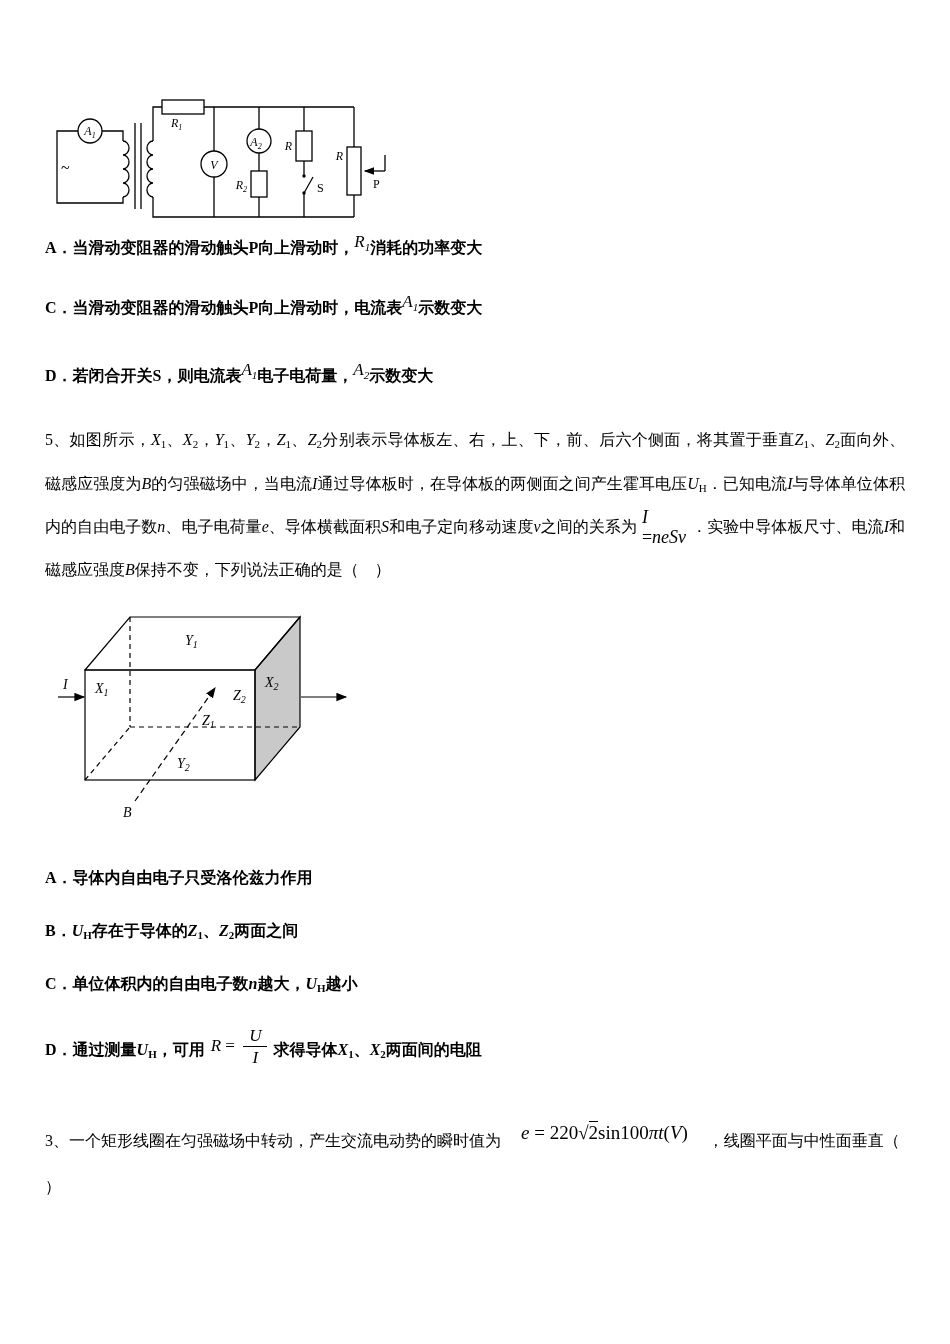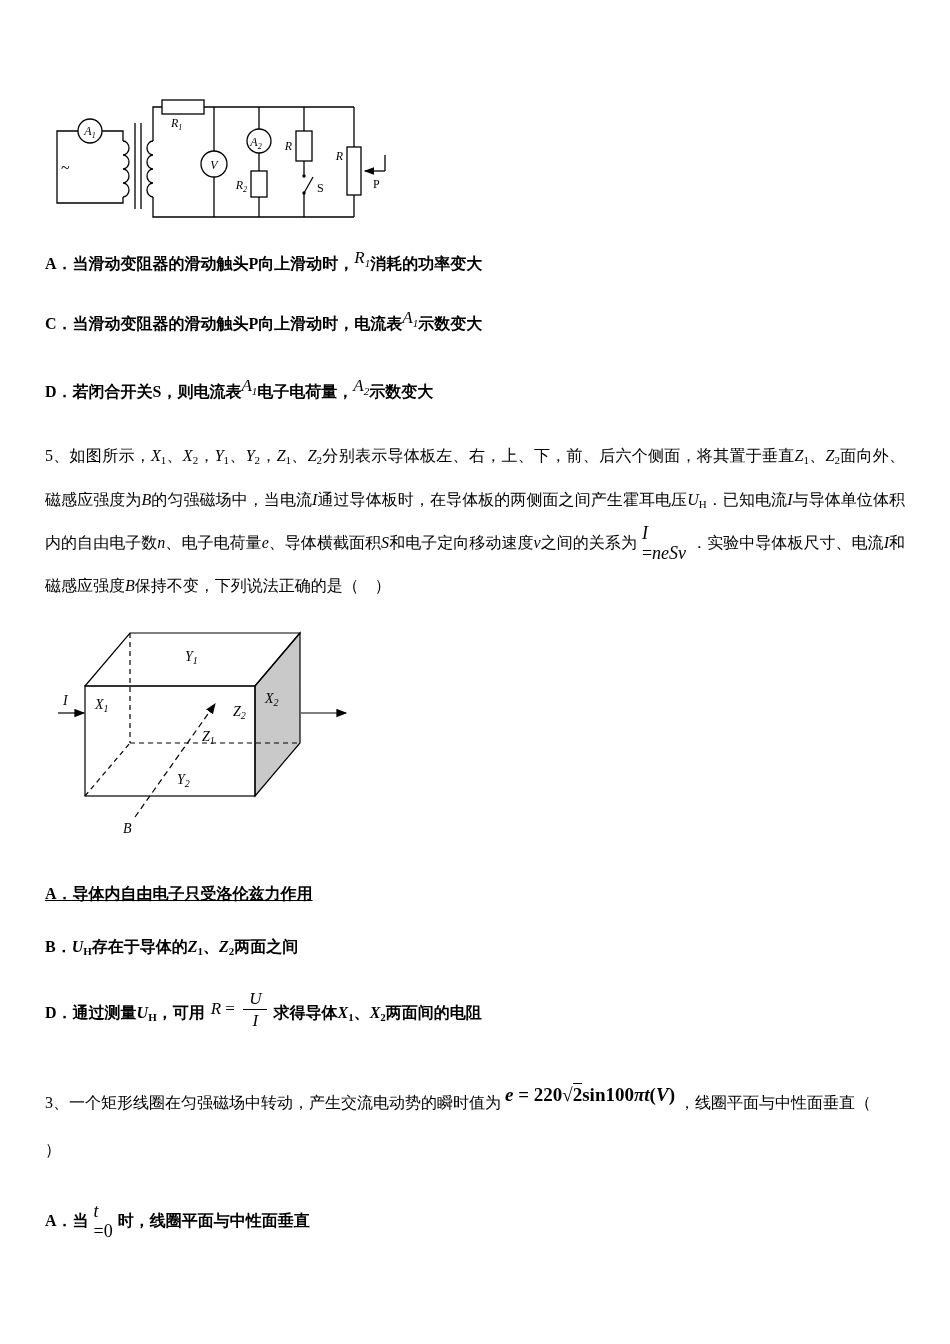--- a/index.html
+++ b/index.html
@@ -4,38 +4,38 @@
 <style>
   html,body{margin:0;padding:0;background:#fff;}
   .page{position:relative;width:950px;height:1344px;box-sizing:border-box;
         padding:95px 45px 0 45px;background:#fff;overflow:hidden;
         font-family:"Liberation Serif", serif;color:#000;}
   svg{display:block;}
   svg text{font-family:"Liberation Serif", serif;}
   .circuit{margin:0 0 0 2px;}
   .boxfig{margin:14px 0 0 10px;}
   .opt{font-size:16px;font-weight:bold;line-height:1.55;margin:28px 0 0 0;}
-  .opt.mt-sm{margin-top:18px;}
+  .opt.mt-sm{margin-top:2px;}
   .opt.mt-lg{margin-top:36px;}
   .opt.tight{}
-  .opt.aft-fig{margin-top:26px;text-decoration:underline;}
+  .opt.aft-fig{margin-top:26px;}
   .q-text{font-size:16px;font-weight:normal;line-height:2.7;text-align:justify;margin:30px 0 0 0;}
   .q6-text{margin-top:36px;line-height:2.9;}
   .var{font-family:"Liberation Serif",serif;font-style:italic;}
   .sub{font-size:11px;vertical-align:-3px;}
   .rad{border-top:1.2px solid #000;}
   .fv{font-family:"Liberation Serif",serif;font-style:italic;font-weight:normal;
       font-size:17px;vertical-align:6px;}
   .fvs{font-family:"Liberation Serif",serif;font-style:italic;font-weight:normal;
       font-size:11px;vertical-align:2px;}
   .eqblock{display:inline-block;font-family:"Liberation Serif",serif;font-weight:normal;
       font-size:18px;line-height:1.12;vertical-align:-11px;margin:0 5px;text-align:left;}
   .eqblock .eql{display:block;}
-  .eq-raised{font-family:"Liberation Serif",serif;font-weight:bold;font-size:19px;
-      vertical-align:7px;margin:0 4px;white-space:nowrap;}
+  .eq-raised{font-family:"Liberation Serif",serif;font-weight:normal;font-size:19px;
+      vertical-align:7px;margin:0 20px;white-space:nowrap;}
   .eq-frac{display:inline-block;font-family:"Liberation Serif",serif;font-weight:normal;
       font-size:17px;vertical-align:4px;margin:0 6px;white-space:nowrap;}
   .vfrac{display:inline-block;vertical-align:middle;text-align:center;margin-left:4px;}
   .fnum{display:block;border-bottom:1.2px solid #000;padding:0 6px;line-height:1.25;}
   .fden{display:block;line-height:1.25;}
 </style>
 </head>
 <body>
 
 <div class="page">
@@ -125,19 +125,19 @@
       <text x="178" y="95"><tspan>Z</tspan><tspan dy="3" font-size="10">2</tspan></text>
       <text x="147" y="120"><tspan>Z</tspan><tspan dy="3" font-size="10">1</tspan></text>
       <text x="122" y="163"><tspan>Y</tspan><tspan dy="3" font-size="10">2</tspan></text>
       <text x="8" y="84"><tspan>I</tspan></text>
       <text x="68" y="212"><tspan>B</tspan></text>
     </g>
   </svg>
 
   <p class="opt aft-fig"><span>A．导体内自由电子只受洛伦兹力作用</span></p>
   <p class="opt tight"><span>B．</span><span class="var">U</span><span class="sub">H</span><span>存在于导体的</span><span class="var">Z</span><span class="sub">1</span><span>、</span><span class="var">Z</span><span class="sub">2</span><span>两面之间</span></p>
+  <p class="opt tight"><span>C．单位体积内的自由电子数</span><span class="var">n</span><span>越大，</span><span class="var">U</span><span class="sub">H</span><span>越小</span></p>
   <p class="opt tight"><span><span>D．通过测量</span><span class="var">U</span><span class="sub">H</span><span>，可用</span></span><span class="eq-frac"><span class="var">R</span><span> = </span><span class="vfrac"><span class="fnum var">U</span><span class="fden var">I</span></span></span><span><span>求得导体</span><span class="var">X</span><span class="sub">1</span><span>、</span><span class="var">X</span><span class="sub">2</span><span>两面间的电阻</span></span></p>
 
   <p class="q-text q6-text"><span><span>3、一个矩形线圈在匀强磁场中转动，产生交流电动势的瞬时值为</span></span><span class="eq-raised"><span class="var">e</span><span> = 220</span><span>√</span><span class="rad">2</span><span>sin100</span><span class="var">π</span><span class="var">t</span><span>(</span><span class="var">V</span><span>)</span></span><span><span>，线圈平面与中性面垂直（</span><br><span>）</span></span></p>
 
-  <p class="opt"><span><span>A．当</span></span><span class="eqblock"><span class="eql"><span class="var">t</span></span><span class="eql"><span>=0</span></span></span><span><span>时，线圈平面与中性面垂直</span></span></p>
 
 </div>
 
 </body></html>

